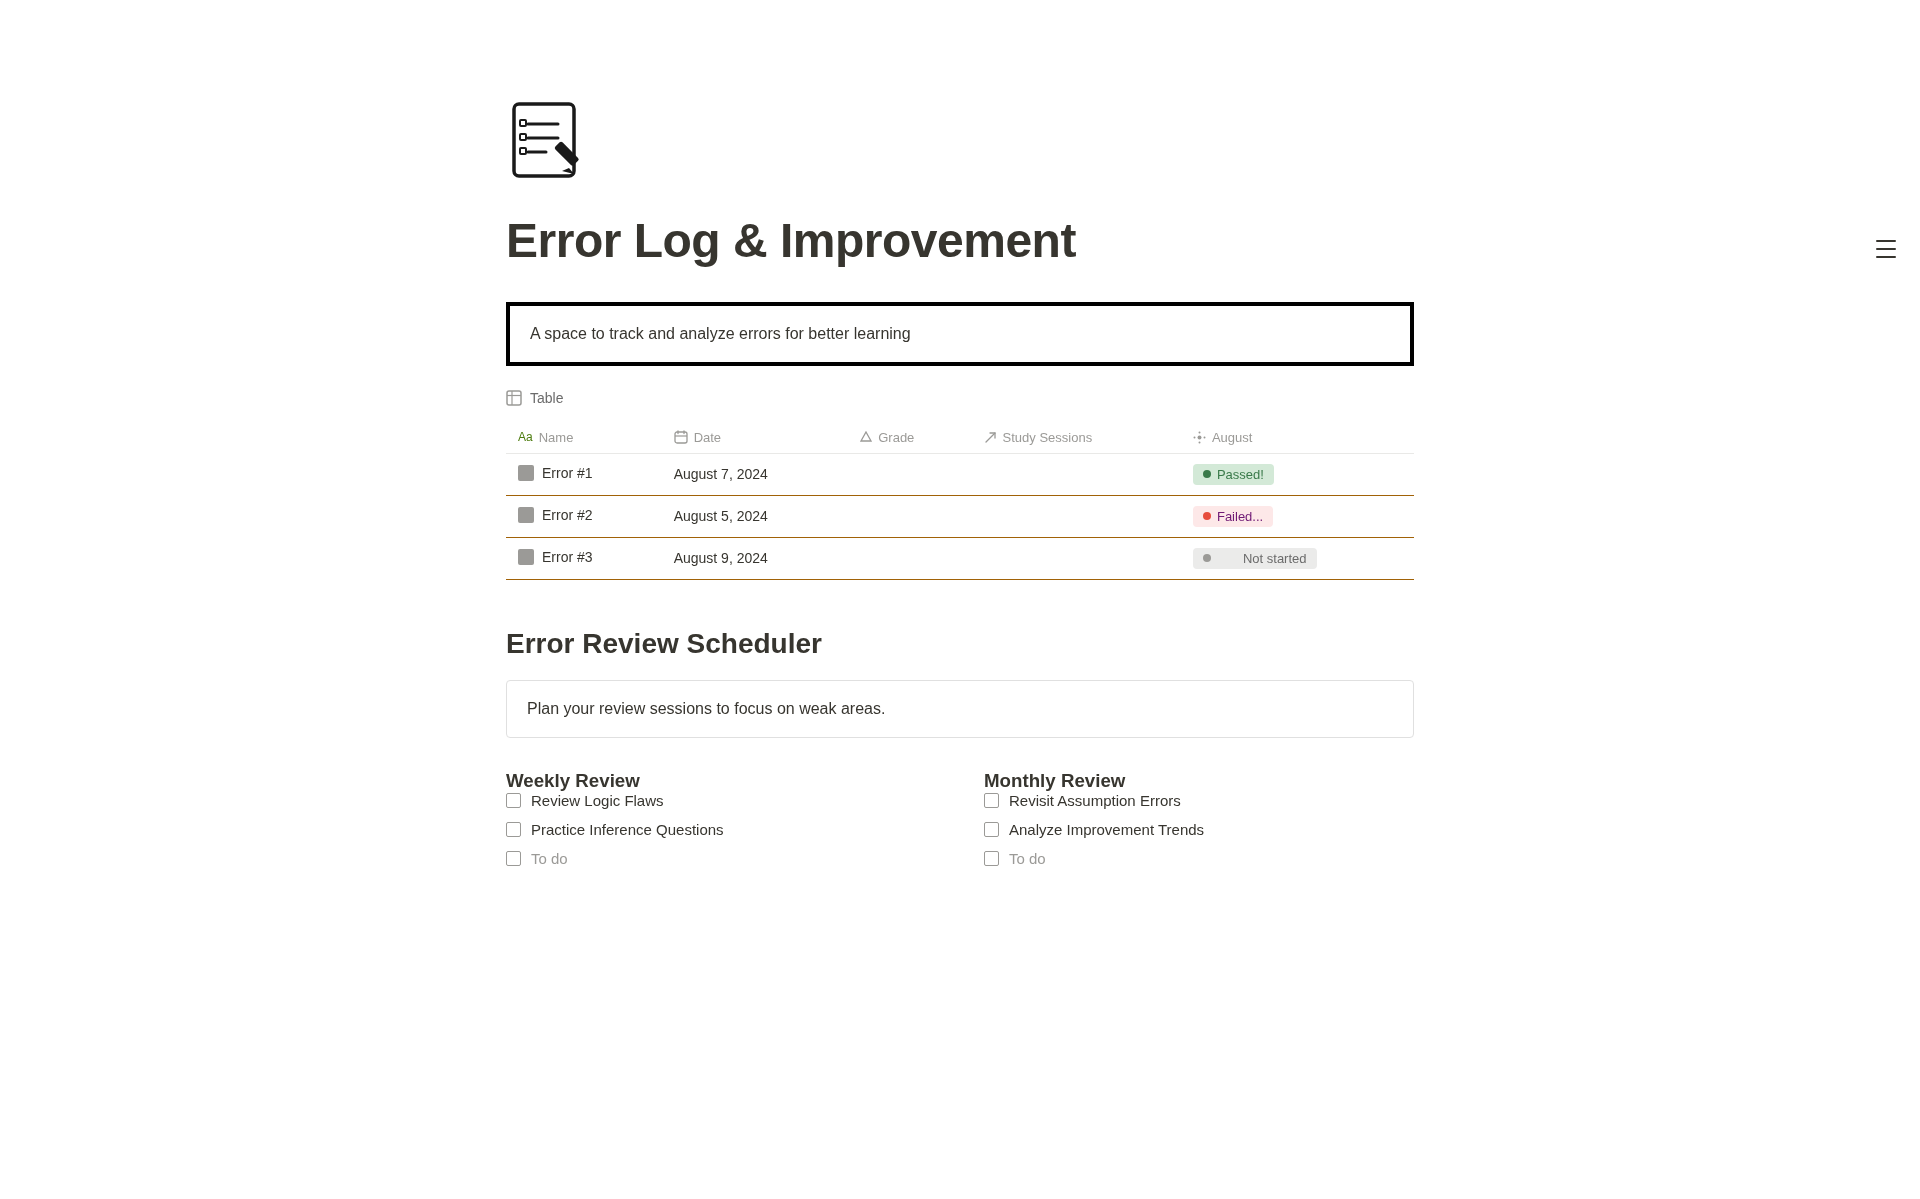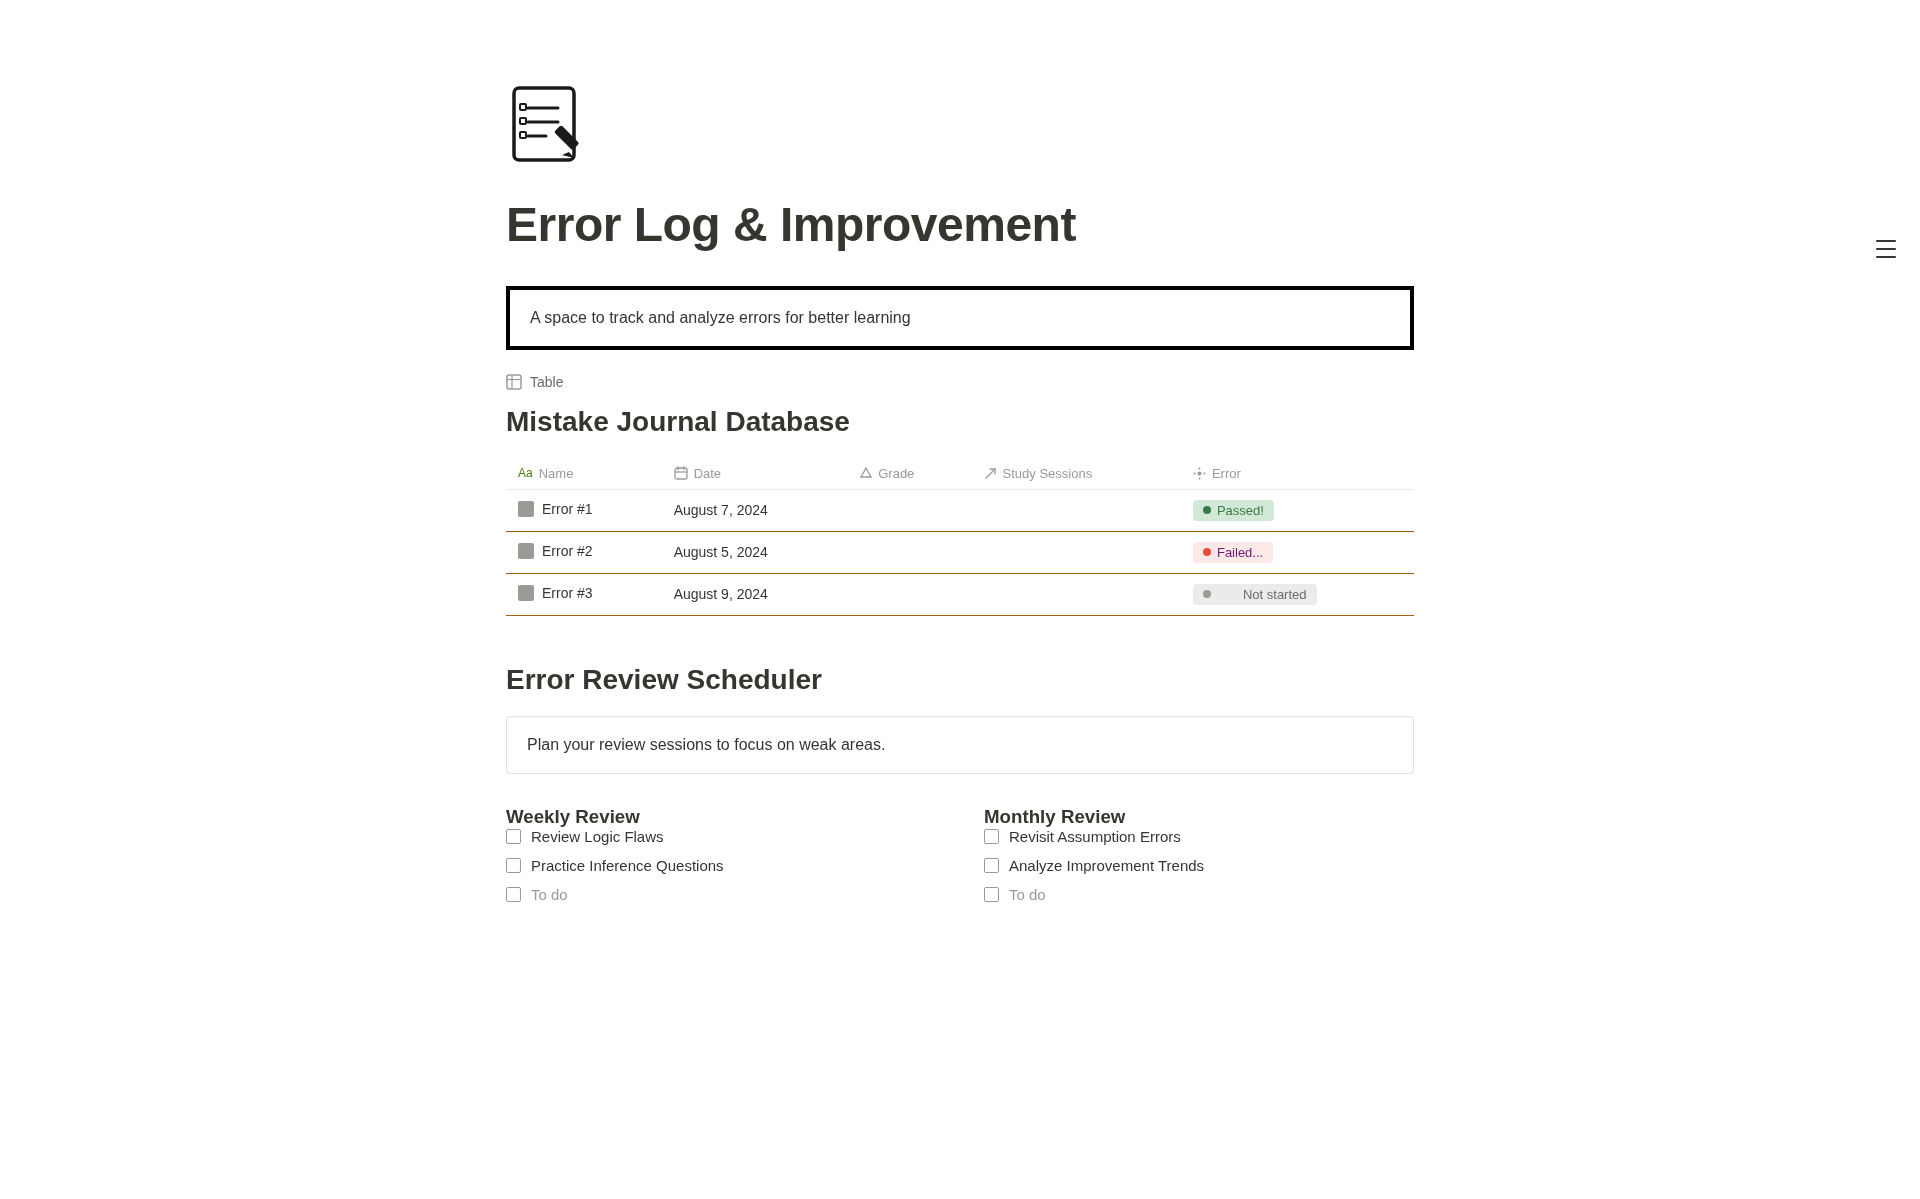--- a/index.html
+++ b/index.html
@@ -11,21 +11,21 @@
     body {
       background-color: #ffffff;
       font-family: -apple-system, BlinkMacSystemFont, 'Segoe UI', Helvetica, Arial, sans-serif;
       color: #37352f;
       min-height: 1199px;
       width: 1920px;
     }
 
     .page-container {
       max-width: 1100px;
-      margin: 0 auto;
+      margin: 16px auto;
       padding: 80px 96px 80px 96px;
       position: relative;
     }
 
     .page-icon {
       margin-bottom: 24px;
     }
 
     .page-icon svg {
       width: 88px;
@@ -249,21 +249,20 @@
   <div class="table-label">
     <svg viewBox="0 0 16 16" fill="none" xmlns="http://www.w3.org/2000/svg">
       <rect x="1" y="1" width="14" height="14" rx="2" stroke="#9b9a97" stroke-width="1.5" fill="none"></rect>
       <line x1="1" y1="5.5" x2="15" y2="5.5" stroke="#9b9a97" stroke-width="1.2"></line>
       <line x1="6" y1="1" x2="6" y2="15" stroke="#9b9a97" stroke-width="1.2"></line>
     </svg>
     <span>Table</span>
   </div>
 
   <div>
-    <h2 class="section-title">Mistake Journal Database</h2>
 
     <table class="database-table">
       <thead>
         <tr>
           <th>
             <div class="col-header">
               <span style="font-size:12px; color:#4d7c0f;">Aa</span>
               <span>Name</span>
             </div>
           </th>
@@ -297,21 +296,21 @@
           </th>
           <th>
             <div class="col-header">
               <svg width="13" height="13" viewBox="0 0 13 13" fill="none">
                 <circle cx="6.5" cy="6.5" r="2" fill="#9b9a97"></circle>
                 <circle cx="6.5" cy="1.5" r="1" fill="#9b9a97"></circle>
                 <circle cx="6.5" cy="11.5" r="1" fill="#9b9a97"></circle>
                 <circle cx="1.5" cy="6.5" r="1" fill="#9b9a97"></circle>
                 <circle cx="11.5" cy="6.5" r="1" fill="#9b9a97"></circle>
               </svg>
-              <span>Error</span>
+              <span>August</span>
             </div>
           </th>
         </tr>
       </thead>
       <tbody id="table-body">
       <tr>
             <td><span class="row-icon">
                 <span class="page-dot"></span>
                 <span>Error #1</span>
               </span></td>

